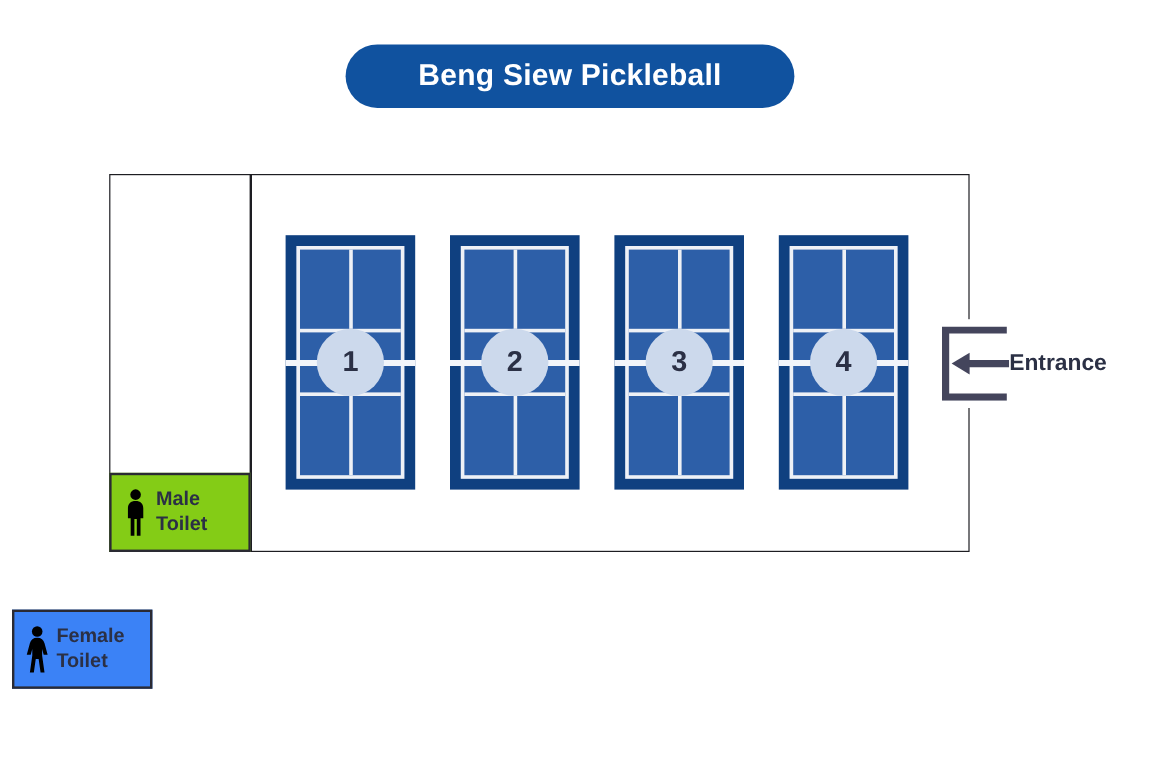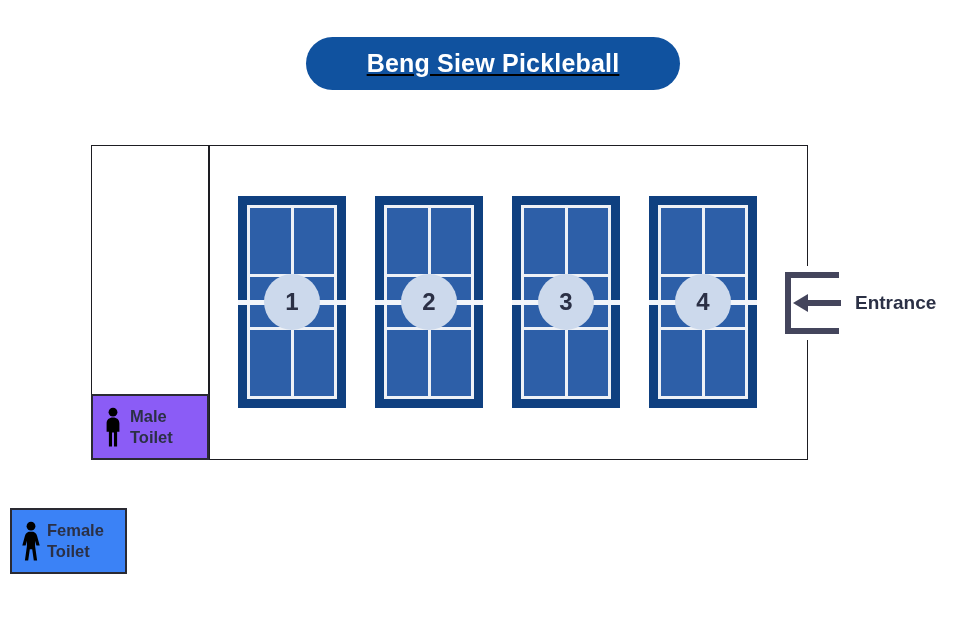--- a/index.html
+++ b/index.html
@@ -16,30 +16,29 @@
 
   #stage {
     position: relative;
     width: 960px;
     height: 640px;
   }
 
   
   .title-banner {
     position: absolute;
-    left: 306px;
+    left: 288px;
     top: 37px;
     width: 374px;
     height: 53px;
     background: #10529f;
     border-radius: 27px;
     display: flex;
     align-items: center;
     justify-content: center;
-    text-decoration: underline;
   }
   .title-banner .title-text {
     color: #ffffff;
     font-size: 25px;
     font-weight: bold;
     letter-spacing: 0.2px;
     white-space: nowrap;
   }
 
   
@@ -74,21 +73,21 @@
   }
 
   
   .male-toilet-box {
     position: absolute;
     left: 91px;
     top: 394px;
     width: 118px;
     height: 66px;
     border: 2.2px solid #2a2a33;
-    background: #8b5cf6;
+    background: #84cc16;
     display: flex;
     align-items: center;
     padding-left: 9px;
     gap: 6px;
   }
 
   
   .female-toilet-box {
     position: absolute;
     left: 10px;
@@ -189,21 +188,21 @@
     line-height: 1;
   }
 
   
   .entrance-group {
     position: absolute;
     left: 783px;
     top: 272px;
     display: flex;
     align-items: center;
-    gap: 14px;
+    gap: 0;
   }
   .entrance-icon { width: 58px; height: 62px; flex: 0 0 auto; }
   .entrance-label {
     font-size: 19px;
     font-weight: bold;
     color: #2b3045;
     white-space: nowrap;
   }
 </style>
 </head>

